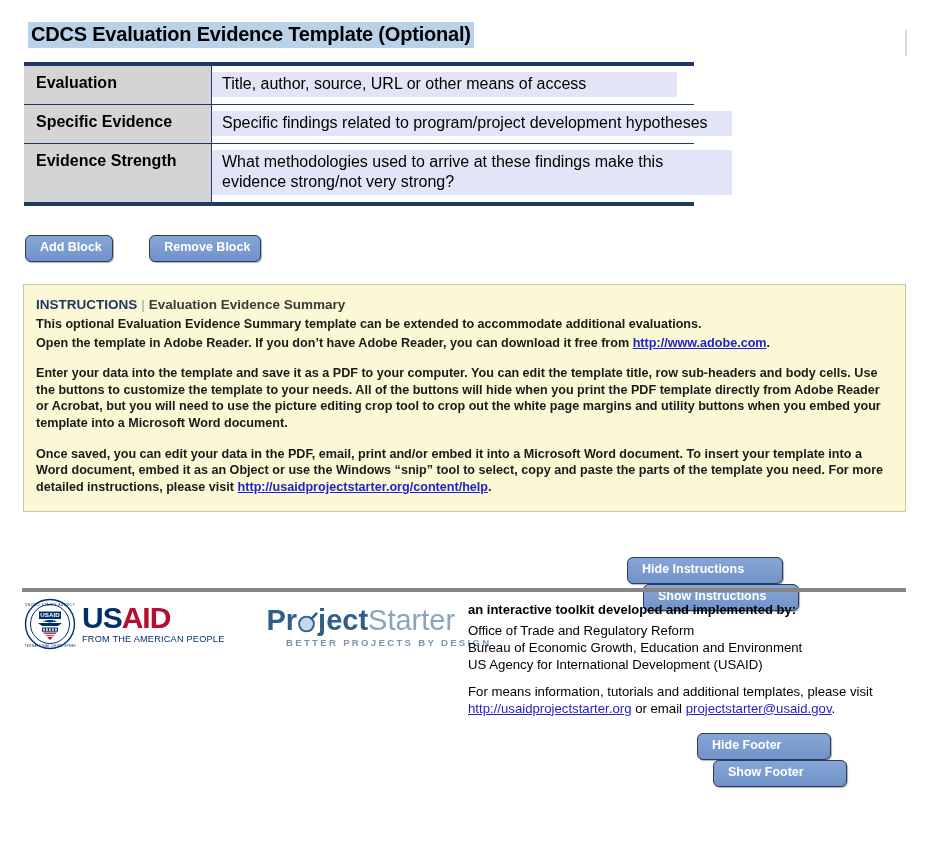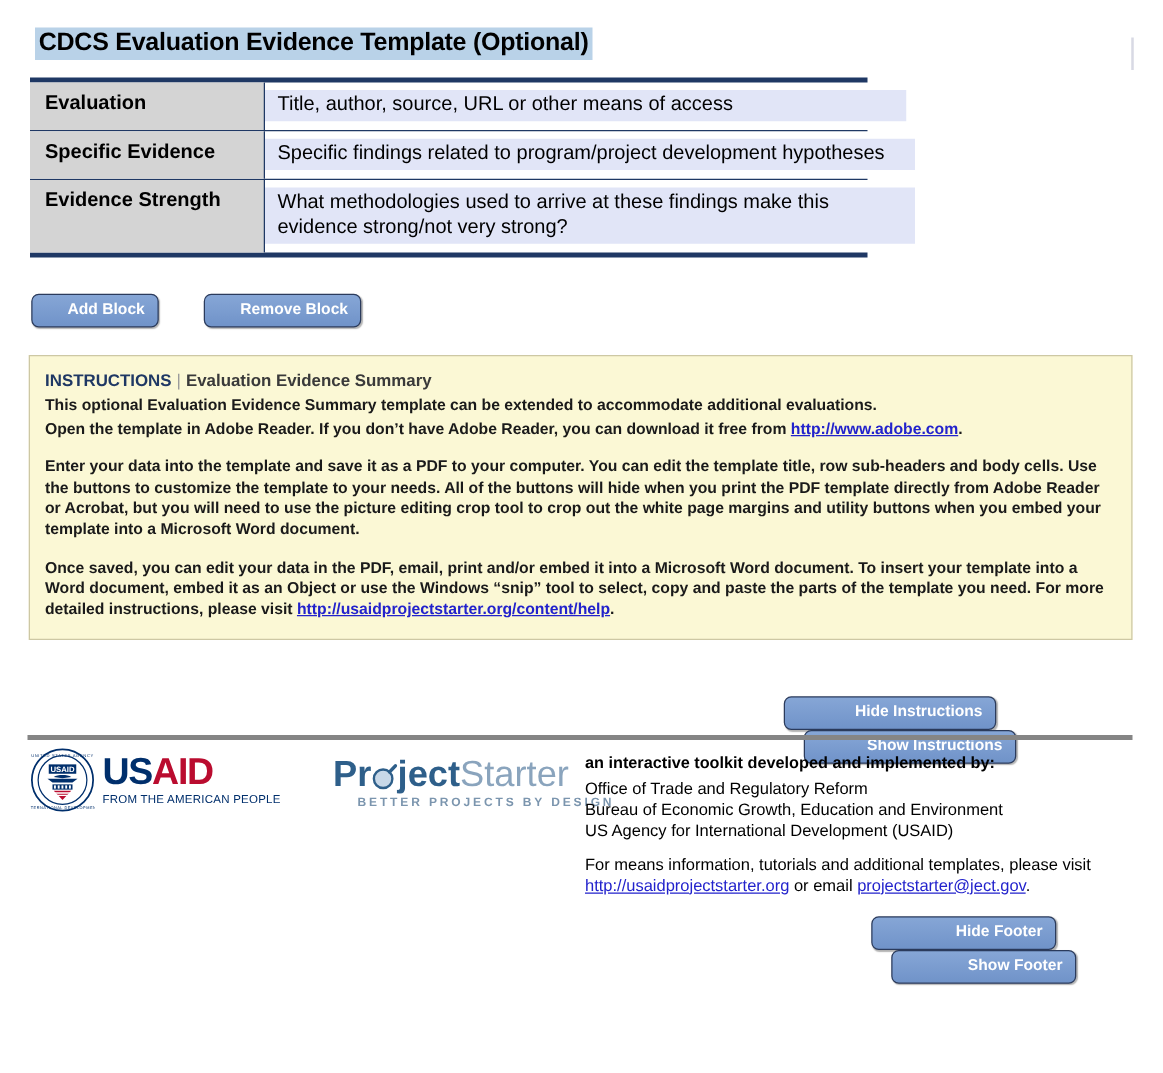--- a/index.html
+++ b/index.html
@@ -73,37 +73,37 @@
     display: flex;
     align-items: flex-start;
   }
   .ev-field {
     background: #e1e5f7;
     font-size: 16px;
     line-height: 1.25;
     padding: 2px 6px 3px 10px;
     box-sizing: border-box;
     color: #000;
-    width: 513px;
+    width: 465px;
   }
   .ev-field.wide { width: 520px; }
 
   
   .btn {
     display: inline-block;
     background: #7b9ed1;
     background-image: linear-gradient(#86a6d6, #7093c9);
     border: 1px solid #2b3b5c;
     border-radius: 6px;
     color: #ffffff;
     font-size: 12.5px;
     font-weight: bold;
-    padding: 5px 10px 6px 28px;
+    padding: 5px 10px 6px 14px;
     box-shadow: 1px 1px 1px rgba(0,0,0,0.30);
-    text-align: right;
+    text-align: left;
     white-space: nowrap;
     cursor: pointer;
     font-family: "Liberation Sans", sans-serif;
     line-height: 1.1;
   }
   .block-btns {
     position: absolute;
     left: 25px;
     top: 235px;
   }
@@ -361,19 +361,19 @@
           <line x1="14.6" y1="6.6" x2="19.4" y2="1.6" stroke="#2e5f8a" stroke-width="2.6" stroke-linecap="round"></line>
         </svg></span><span class="dark">ject</span><span class="light">Starter</span></div>
   <div class="ps-tag">BETTER PROJECTS BY DESIGN</div>
 </div>
 
 <div class="footer-text">
   <div class="ft-bold">an interactive toolkit developed and implemented by:</div>
   <div class="ft-line">Office of Trade and Regulatory Reform</div>
   <div class="ft-line">Bureau of Economic Growth, Education and Environment</div>
   <div class="ft-line">US Agency for International Development (USAID)</div>
-  <div class="ft-para"><span>For means information, tutorials and additional templates, please visit </span><a class="link" href="#">http://usaidprojectstarter.org</a><span> or email </span><a class="link" href="#">projectstarter@ject.gov</a><span>.</span></div>
+  <div class="ft-para"><span>For means information, tutorials and additional templates, please visit </span><a class="link" href="#">http://usaidprojectstarter.org</a><span> or email </span><a class="link" href="#">projectstarter@usaid.gov</a><span>.</span></div>
 </div>
 
 <div class="footer-btns">
   <span class="btn">Hide Footer</span>
   <span class="btn">Show Footer</span>
 </div>
 
 </body></html>

